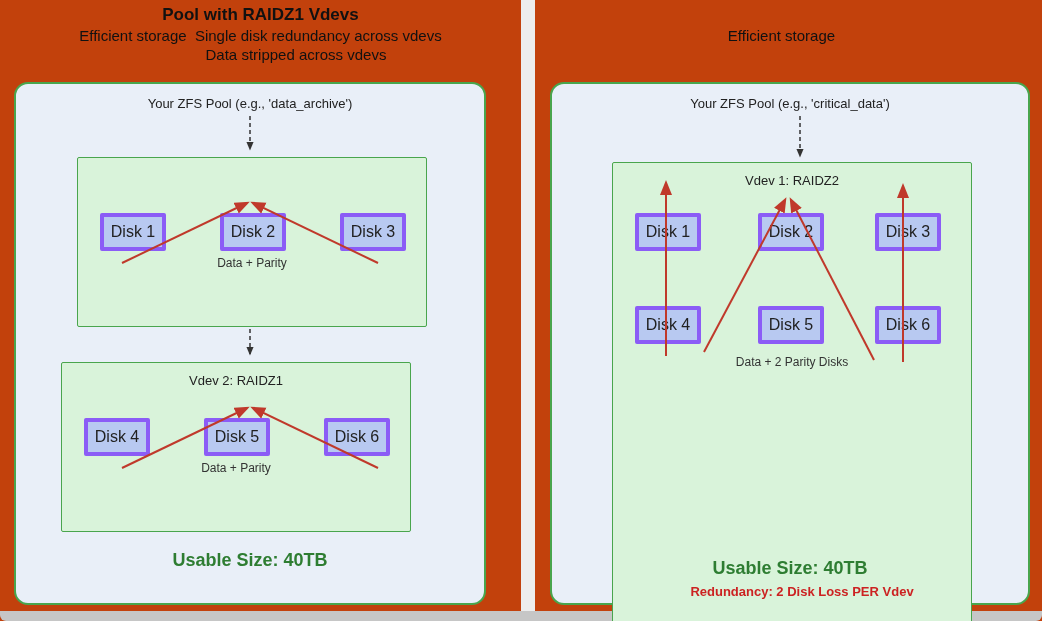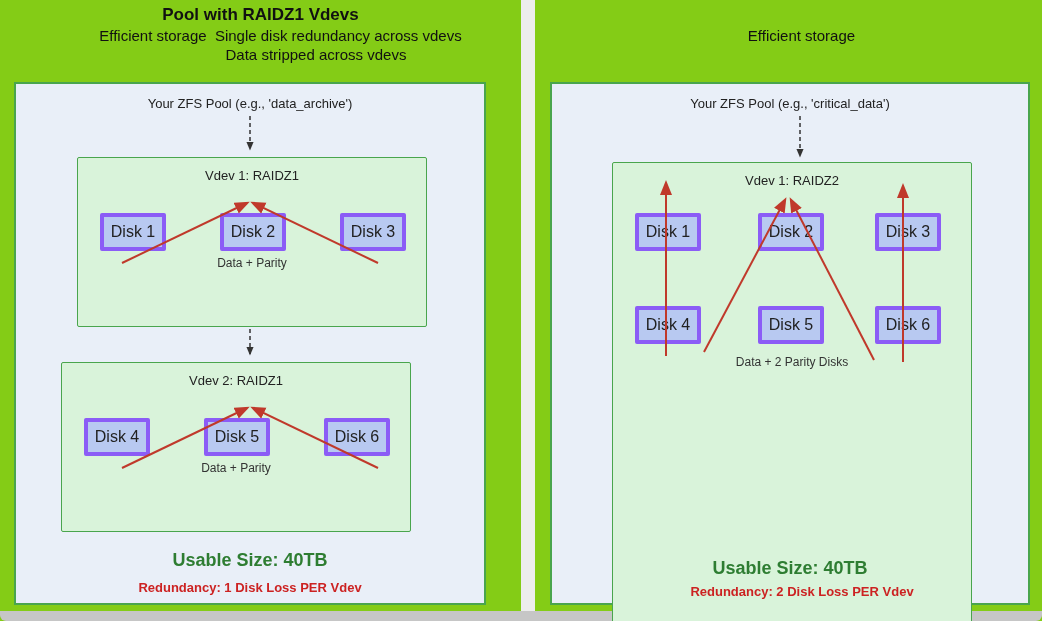--- a/index.html
+++ b/index.html
@@ -1,30 +1,30 @@
 <!DOCTYPE html>
 <html><head>
 <meta charset="utf-8">
 <style>
   html,body{margin:0;padding:0;background:#ffffff;}
   .canvas{
     position:relative;
     width:1042px;height:621px;
-    background:#84cc16;
+    background:#c2410c;
     font-family:"Liberation Sans", sans-serif;
     overflow:hidden;
   }
   .abs{position:absolute;}
   .ctext{text-align:center;}
   .panel-title{font-size:17px;font-weight:bold;color:#111;}
-  .panel-sub{font-size:15px;color:#111;white-space:pre-wrap;padding-left:20px;}
+  .panel-sub{font-size:15px;color:#111;white-space:pre-wrap;}
   .pool-box{
     background:#e9eff8;
     border:2px solid #49a54d;
-    border-radius:0;
+    border-radius:14px;
     box-sizing:border-box;
   }
   .pool-label{font-size:13px;color:#222;}
   .vdev-box{
     position:absolute;
     background:#d9f3da;
     border:1.5px solid #49a54d;
     border-radius:2px;
     box-sizing:border-box;
   }
@@ -56,37 +56,35 @@
   <div class="abs bottom-strip" style="left:0;top:611px;width:1042px;height:10px;"></div>
 
   <div class="abs ctext panel-title w-full" style="top:5px;width:521px;">Pool with RAIDZ1 Vdevs</div>
   <div class="abs ctext panel-sub" style="left:0;top:27px;width:521px;">Efficient storage  Single disk redundancy across vdevs</div>
   <div class="abs ctext panel-sub" style="left:4px;top:46px;width:584px;">Data stripped across vdevs</div>
 
   <div class="abs pool-box" style="left:14px;top:82px;width:472px;height:523px;">
     <div class="abs ctext pool-label" style="left:0;top:12px;width:100%;">Your ZFS Pool (e.g., 'data_archive')</div>
 
     <div class="vdev-box" style="left:61px;top:73px;width:350px;height:170px;">
-      <div class="abs ctext vdev-label" style="left:0;top:10px;width:100%;">Vdev 1: RAIDZ1</div>
       <div class="disk" style="left:22px;top:55px;">Disk 1</div>
       <div class="disk" style="left:142px;top:55px;">Disk 2</div>
       <div class="disk" style="left:262px;top:55px;">Disk 3</div>
       <div class="abs ctext note" style="left:0;top:98px;width:100%;">Data + Parity</div>
     </div>
 
     <div class="vdev-box" style="left:45px;top:278px;width:350px;height:170px;">
       <div class="abs ctext vdev-label" style="left:0;top:10px;width:100%;">Vdev 2: RAIDZ1</div>
       <div class="disk" style="left:22px;top:55px;">Disk 4</div>
       <div class="disk" style="left:142px;top:55px;">Disk 5</div>
       <div class="disk" style="left:262px;top:55px;">Disk 6</div>
       <div class="abs ctext note" style="left:0;top:98px;width:100%;">Data + Parity</div>
     </div>
 
     <div class="abs ctext usable" style="left:0;top:466px;width:100%;">Usable Size: 40TB</div>
-    <div class="abs ctext redundancy" style="left:0;top:496px;width:100%;">Redundancy: 1 Disk Loss PER Vdev</div>
   </div>
 
   <div class="abs ctext panel-sub" style="left:521px;top:27px;width:521px;">Efficient storage</div>
 
   <div class="abs pool-box" style="left:550px;top:82px;width:480px;height:523px;">
     <div class="abs ctext pool-label" style="left:0;top:12px;width:100%;">Your ZFS Pool (e.g., 'critical_data')</div>
 
     <div class="vdev-box" style="left:60px;top:78px;width:360px;height:490px;">
       <div class="abs ctext vdev-label" style="left:0;top:10px;width:100%;">Vdev 1: RAIDZ2</div>
       <div class="disk" style="left:22px;top:50px;">Disk 1</div>

